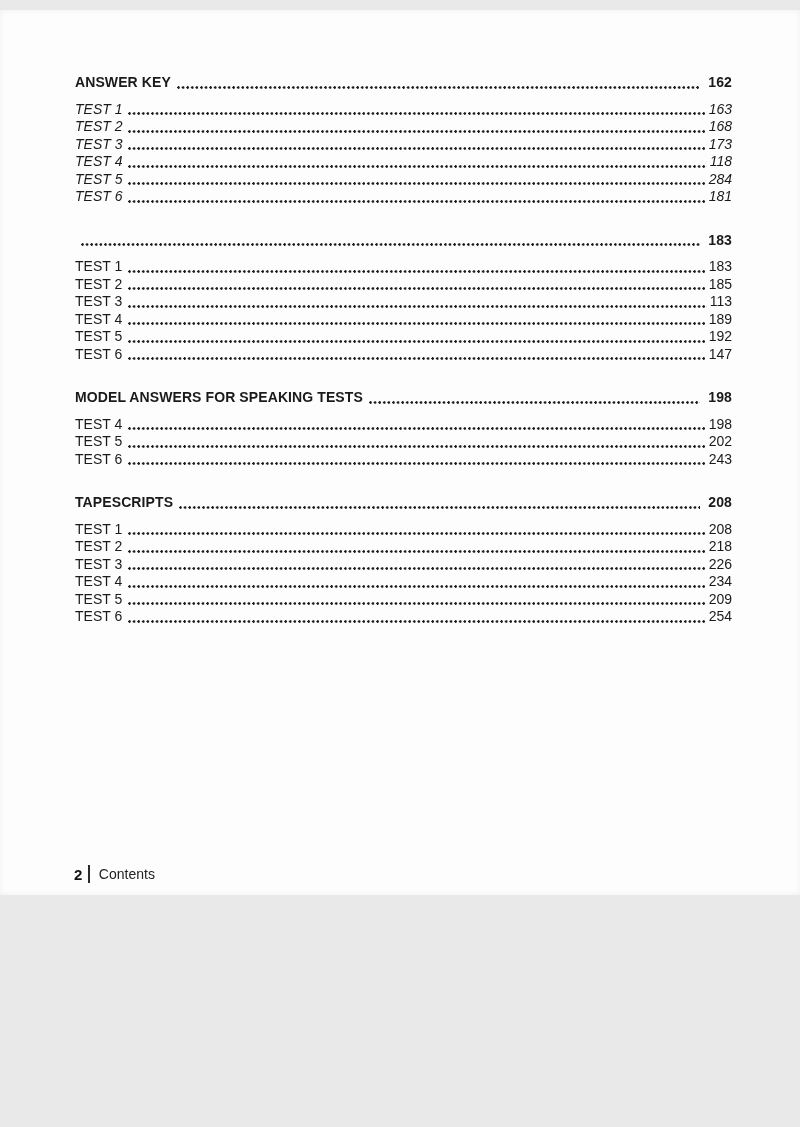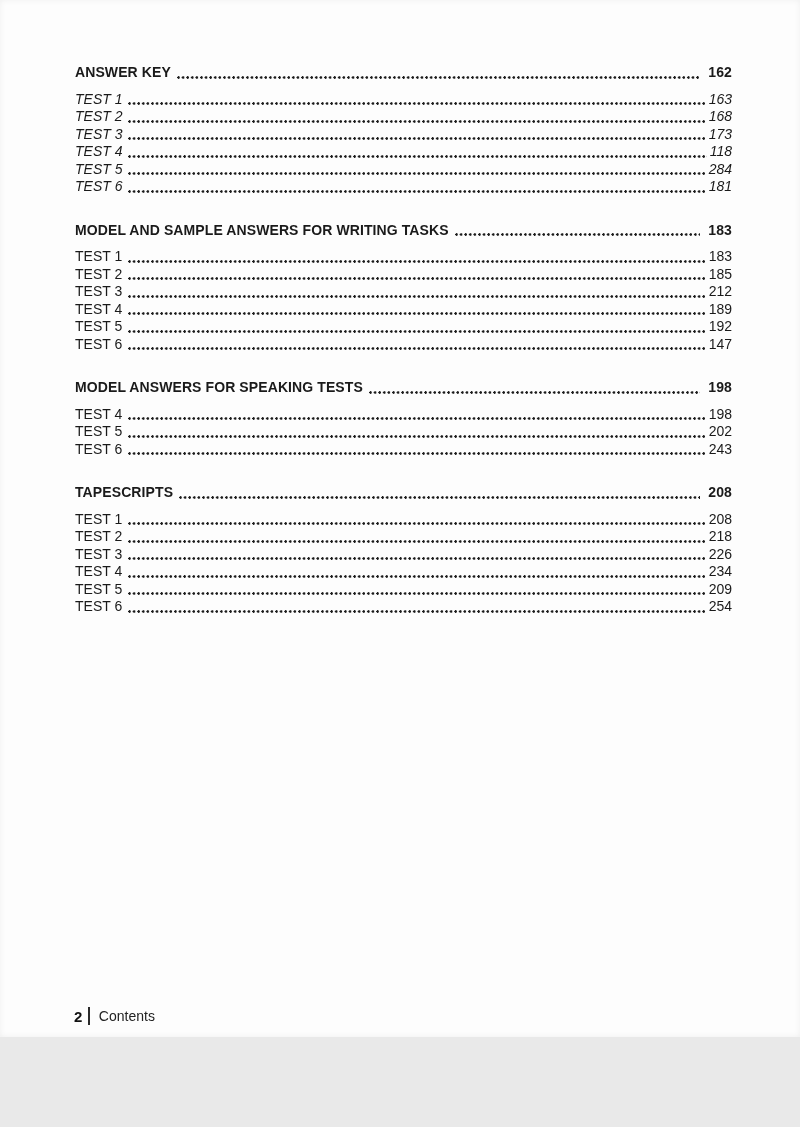--- a/index.html
+++ b/index.html
@@ -1,21 +1,21 @@
 <!DOCTYPE html>
 <html><head>
 <meta charset="utf-8">
 <style>
   * { box-sizing: border-box; }
   html, body { margin: 0; padding: 0; background: #e9e9e9; }
   .page {
     position: relative;
     width: 800px;
-    height: 1037px;
-    margin: 0 auto;
+    height: 885px;
+    margin: 10px auto;
     background: #fdfdfd;
     color: #1a1a1a;
     font-family: "Liberation Sans", sans-serif;
     overflow: hidden;
     box-shadow: inset 0 0 6px rgba(0,0,0,0.06);
   }
   .toc {
     position: absolute;
     top: 64px;
     left: 75px;
@@ -110,39 +110,38 @@
         <div class="toc-row">
           <span class="toc-label">TEST 6</span>
           <span class="leader"></span>
           <span class="toc-page">181</span>
         </div>
       </div>
     </div>
 
     <div class="toc-section">
       <div class="toc-row heading">
-        <span class="toc-label">MODEL AND SAMPLE ANSWERS FOR WRITING TASKS</span>
         <span class="leader"></span>
         <span class="toc-page">183</span>
       </div>
       <div class="section-items">
         <div class="toc-row">
           <span class="toc-label">TEST 1</span>
           <span class="leader"></span>
           <span class="toc-page">183</span>
         </div>
         <div class="toc-row">
           <span class="toc-label">TEST 2</span>
           <span class="leader"></span>
           <span class="toc-page">185</span>
         </div>
         <div class="toc-row">
           <span class="toc-label">TEST 3</span>
           <span class="leader"></span>
-          <span class="toc-page">212</span>
+          <span class="toc-page">113</span>
         </div>
         <div class="toc-row">
           <span class="toc-label">TEST 4</span>
           <span class="leader"></span>
           <span class="toc-page">189</span>
         </div>
         <div class="toc-row">
           <span class="toc-label">TEST 5</span>
           <span class="leader"></span>
           <span class="toc-page">192</span>

